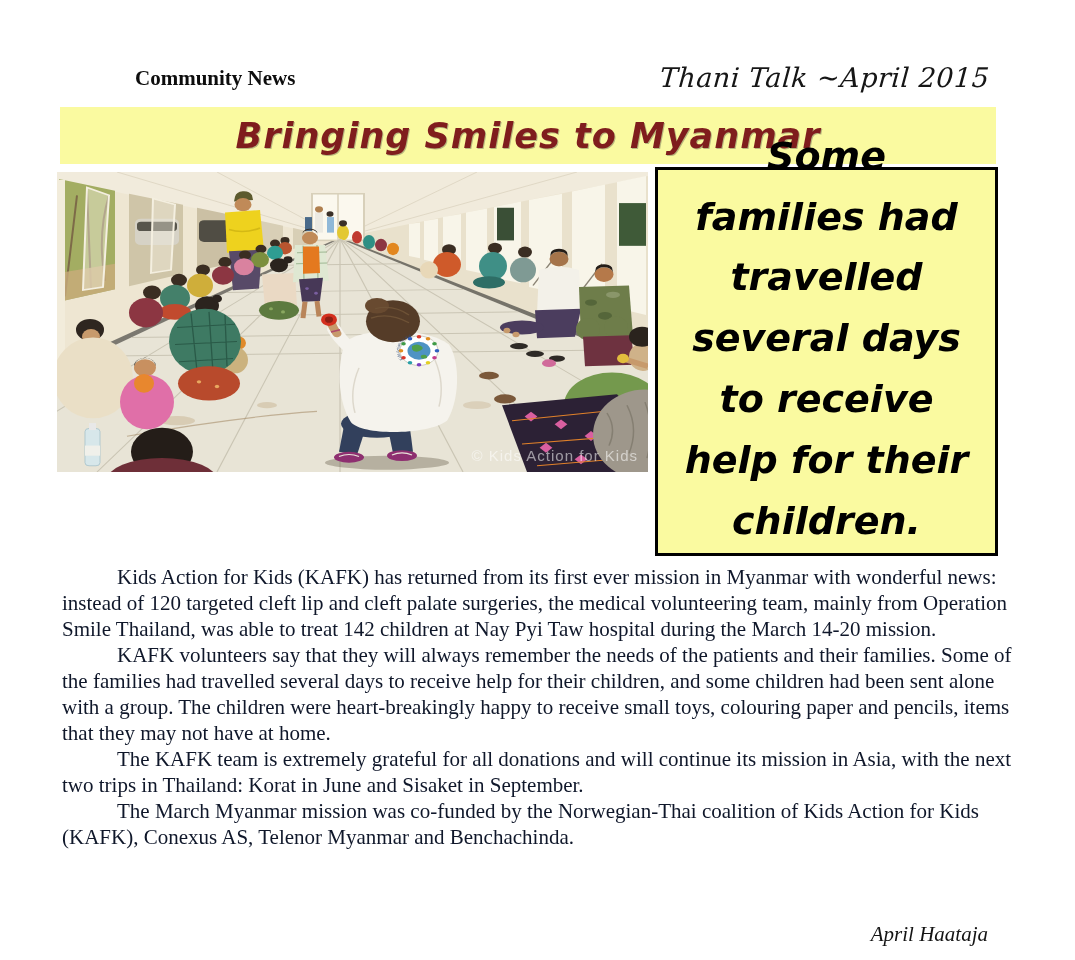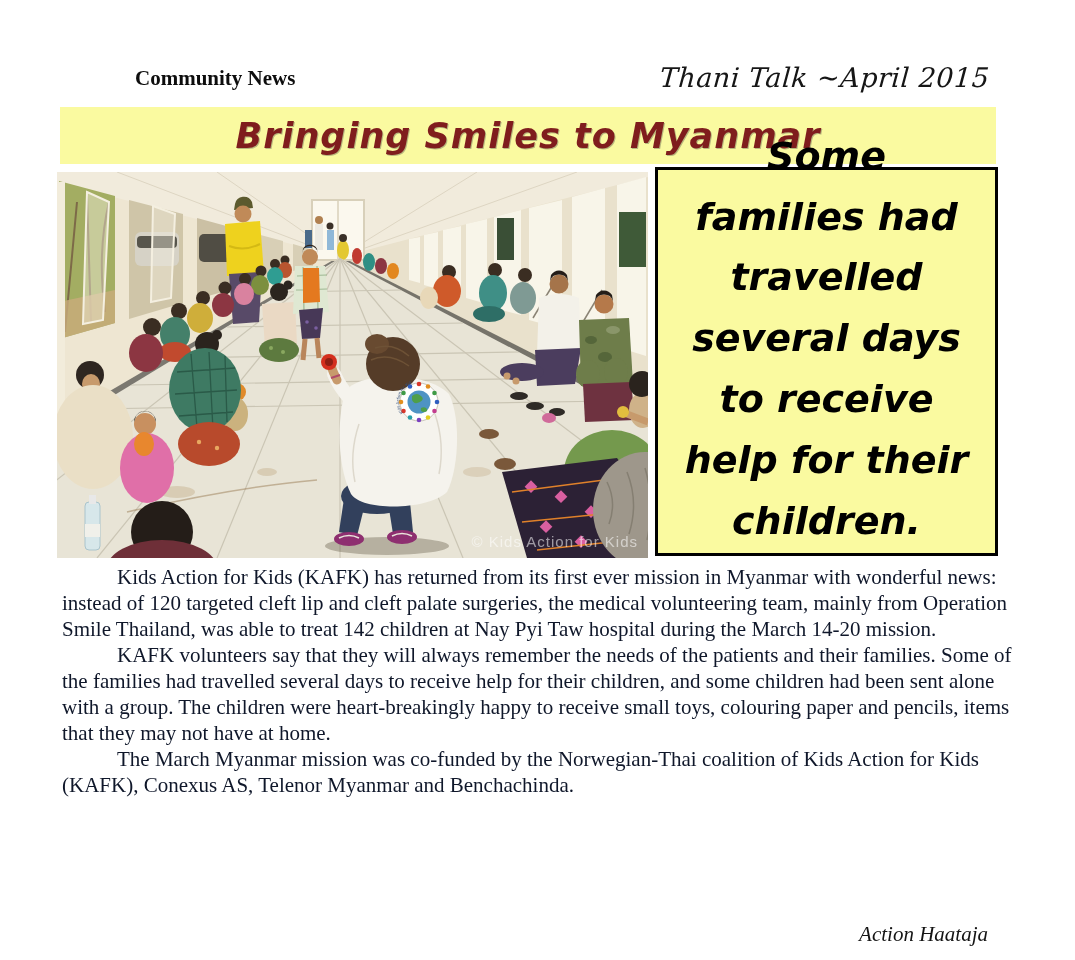--- a/index.html
+++ b/index.html
@@ -10,21 +10,21 @@
   .masthead{position:absolute;left:135px;top:66px;font-size:21px;font-weight:bold;color:#0d0d0d;
             font-family:"Liberation Serif",serif;}
   .issue{position:absolute;right:85px;top:62px;font-size:27px;font-style:italic;
          font-family:"DejaVu Serif",serif;letter-spacing:.5px;transform:skewX(-4deg);color:#161616;}
   
   .banner{position:absolute;left:60px;top:107px;width:936px;height:57px;background:#fafaa0;
           display:flex;align-items:center;justify-content:center;}
   .banner h1{margin:0;font-family:"DejaVu Sans",sans-serif;font-style:italic;font-weight:bold;
              font-size:35px;letter-spacing:1px;color:#7f1d1d;text-shadow:1px 1px 0 rgba(60,60,60,.35);}
   
-  .photo{position:absolute;left:57px;top:172px;width:591px;height:386px;margin:0;overflow:hidden;
+  .photo{position:absolute;left:57px;top:172px;width:591px;height:300px;margin:0;overflow:hidden;
          background:#e8e2d2;}
   .photo svg{display:block;width:100%;height:100%;}
   .credit{position:absolute;right:10px;bottom:8px;font-family:"Liberation Sans",sans-serif;
           font-size:15px;color:rgba(255,255,255,.55);letter-spacing:1px;}
   
   .callout{position:absolute;left:655px;top:167px;width:343px;height:389px;box-sizing:border-box;
            border:3px solid #000;background:#fafaa0;display:flex;align-items:center;justify-content:center;
            padding:0 20px 46px 20px;}
   .callout p{margin:0;text-align:center;font-family:"DejaVu Sans",sans-serif;font-style:italic;
              font-weight:bold;font-size:38px;line-height:1.6;color:#000;}
@@ -324,17 +324,18 @@
     <span class="credit">© Kids Action for Kids</span>
   </figure>
 
   <aside class="callout">
     <p>Some families had travelled several days to receive help for their children.</p>
   </aside>
 
   <div class="body-text">
     <p>Kids Action for Kids (KAFK) has returned from its first ever mission in Myanmar with wonderful news: instead of 120 targeted cleft lip and cleft palate surgeries, the medical volunteering team, mainly from Operation Smile Thailand, was able to treat 142 children at Nay Pyi Taw hospital during the March 14-20 mission.</p>
     <p>KAFK volunteers say that they will always remember the needs of the patients and their families. Some of the families had travelled several days to receive help for their children, and some children had been sent alone with a group. The children were heart-breakingly happy to receive small toys, colouring paper and pencils, items that they may not have at home.</p>
+    <p>The KAFK team is extremely grateful for all donations and will continue its  mission in Asia, with the next two trips in Thailand: Korat in June and Sisaket  in September.</p>
     <p>The March Myanmar mission was co-funded by the Norwegian-Thai coalition of Kids Action for Kids (KAFK), Conexus AS, Telenor Myanmar and Benchachinda.</p>
   </div>
 
-  <div class="byline">Action Haataja</div>
+  <div class="byline">April Haataja</div>
 </div>
 
 </body></html>

